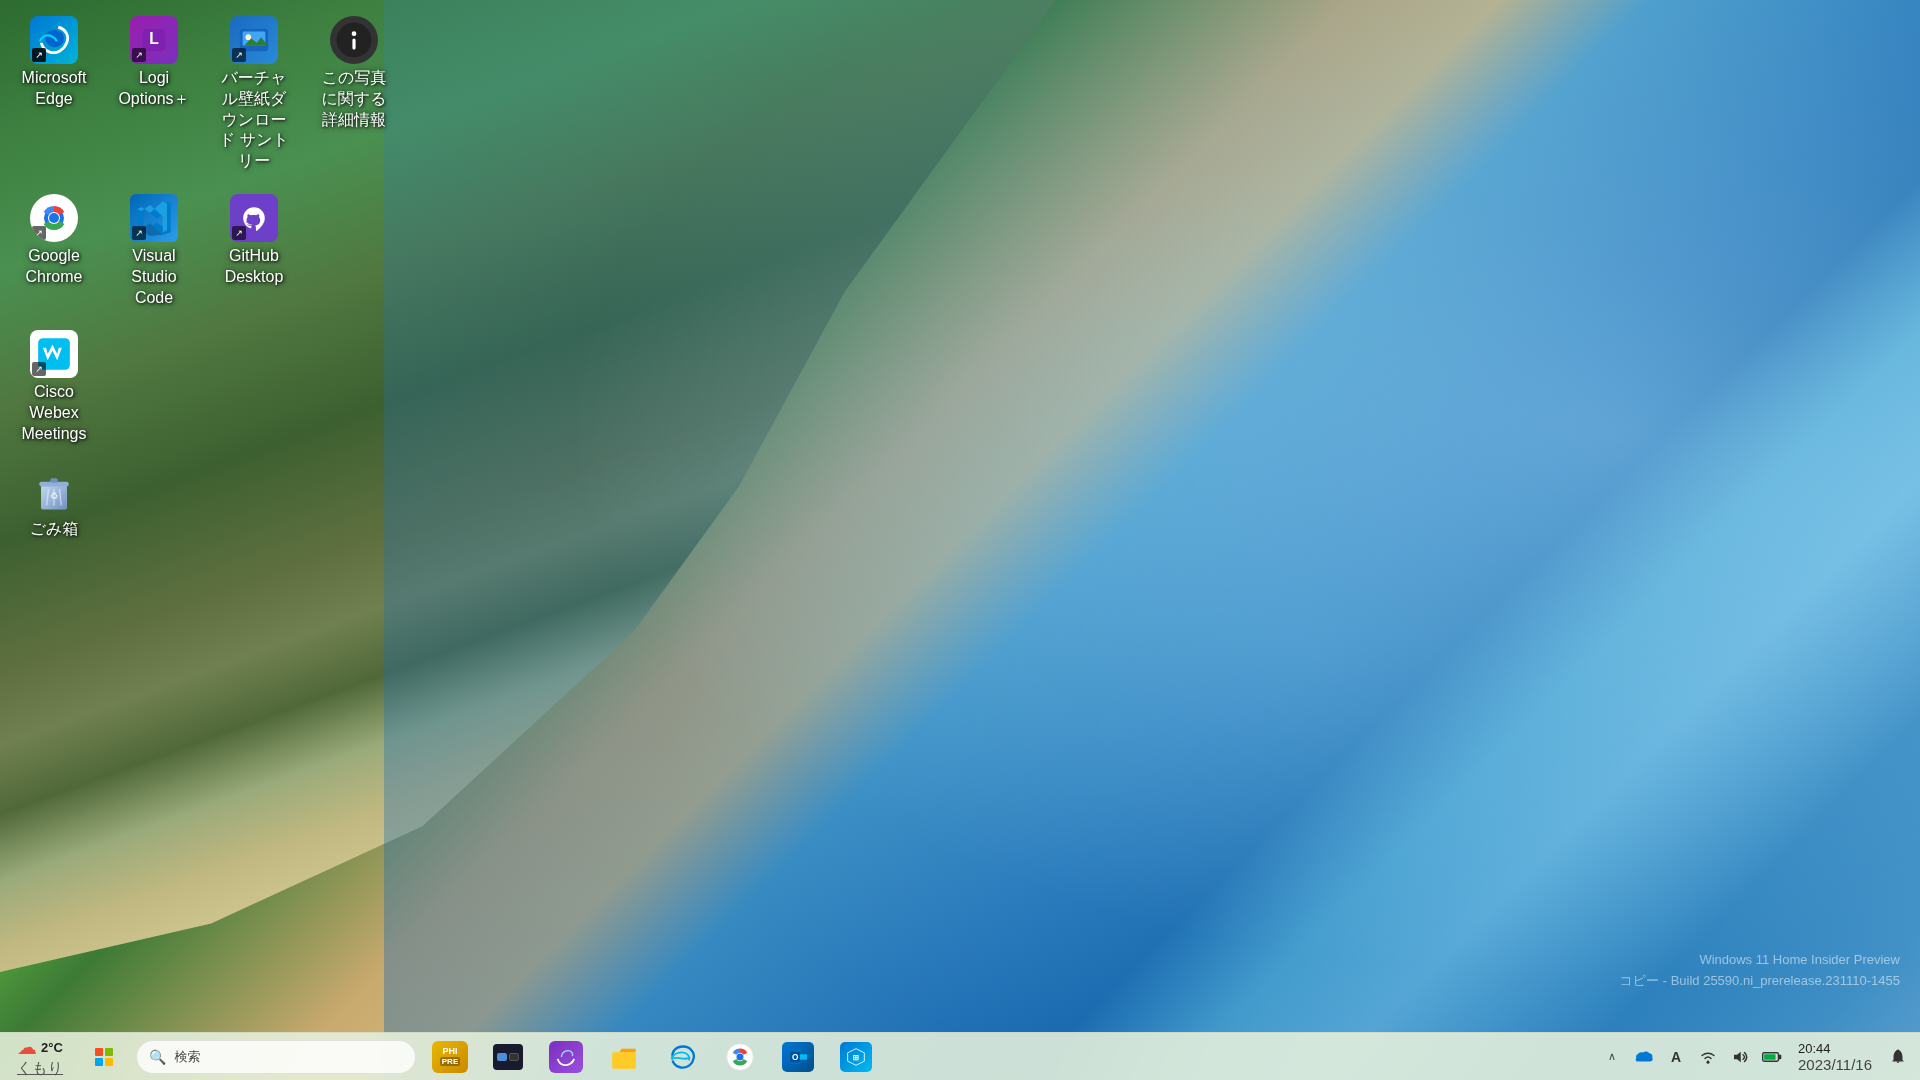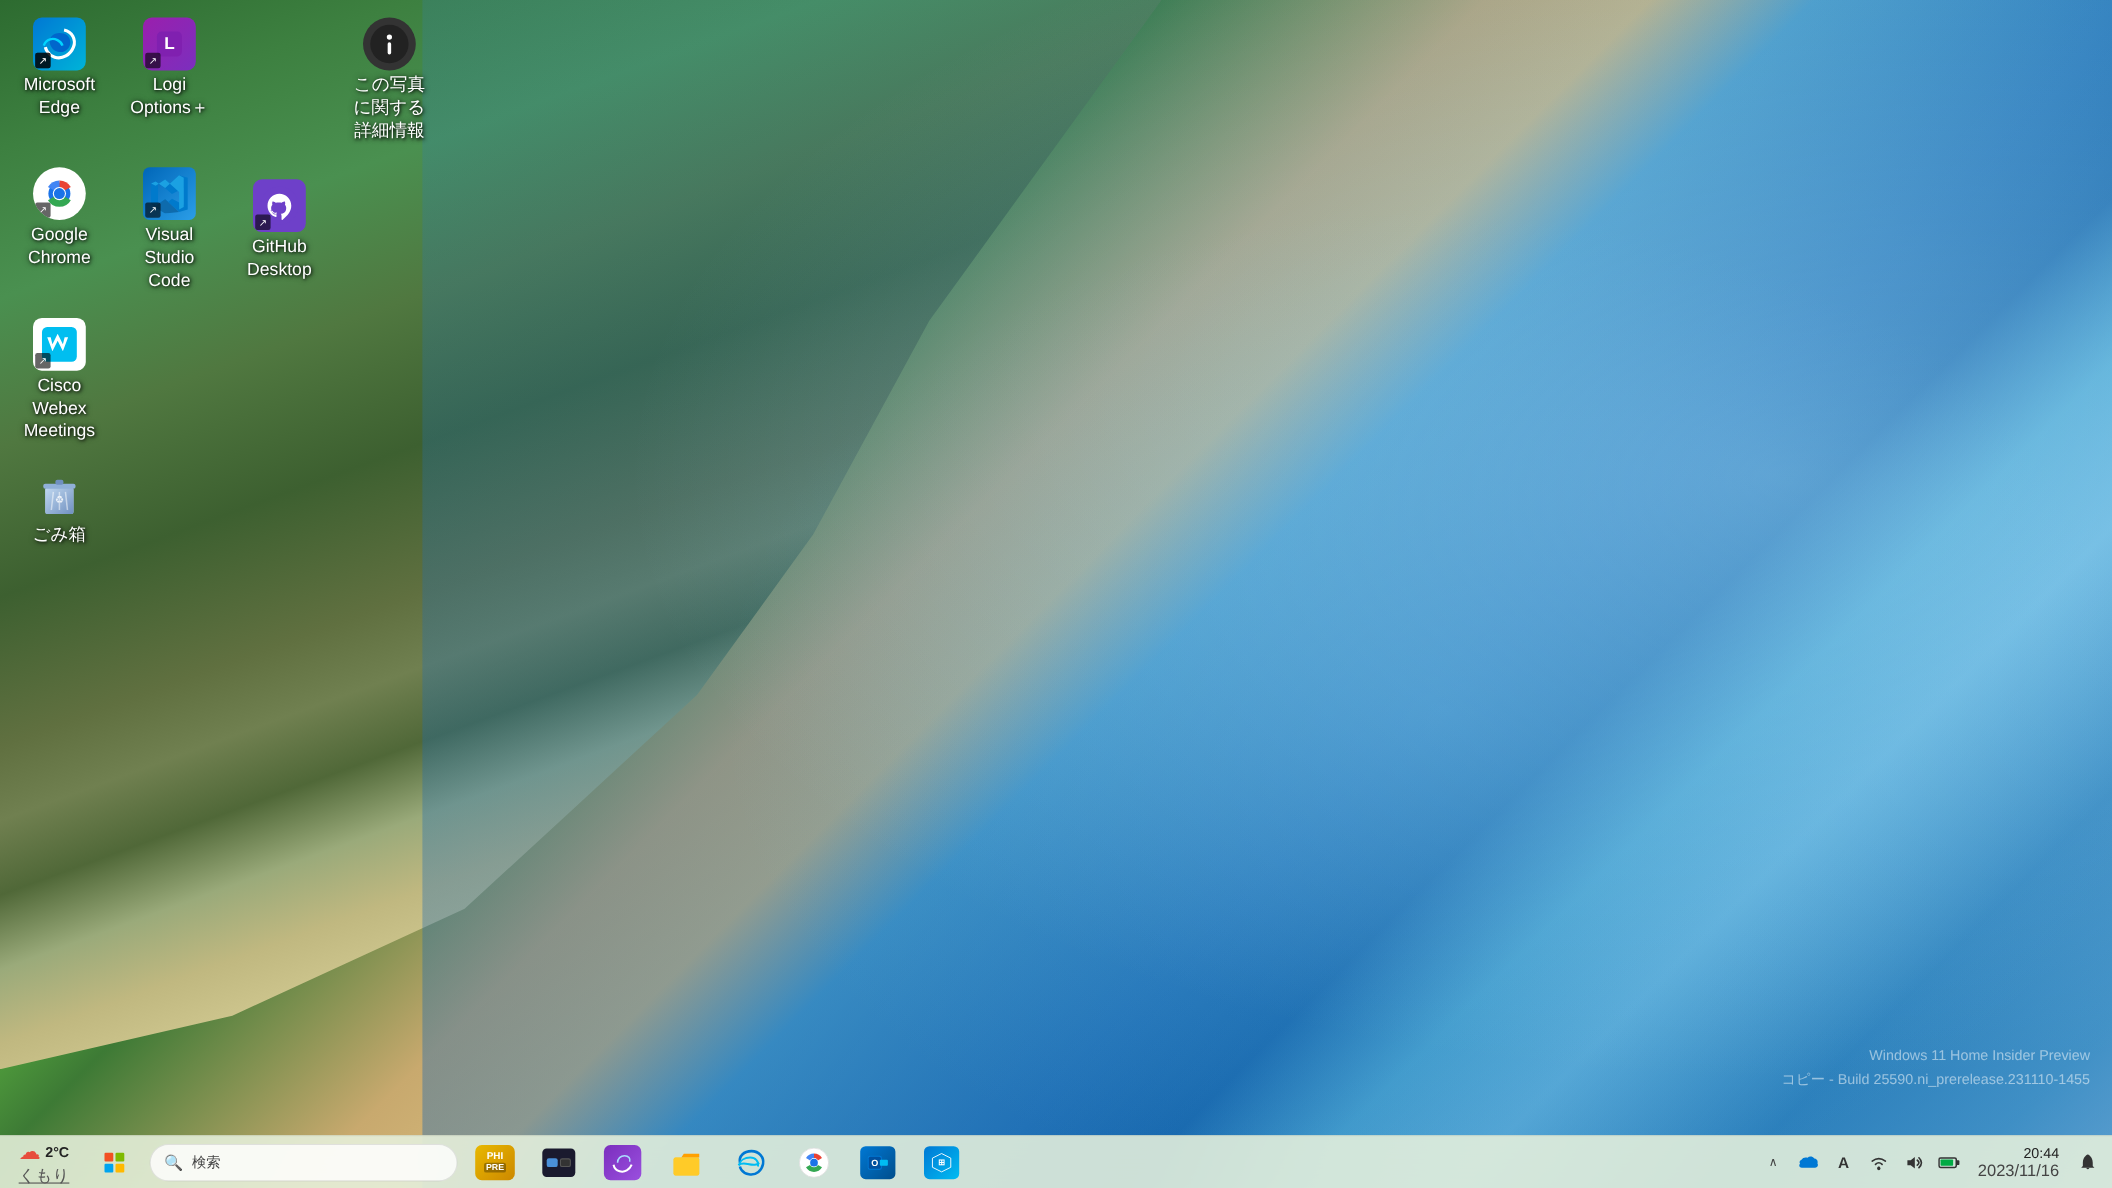--- a/index.html
+++ b/index.html
@@ -319,21 +319,21 @@
       justify-content: center;
       cursor: pointer;
       border-radius: 4px;
       font-size: 14px;
       color: #333;
     }
 
     #clock {
       display: flex;
       flex-direction: column;
-      align-items: flex-end;
+      align-items: flex-start;
       padding: 0 8px;
       cursor: pointer;
       min-width: 70px;
     }
     #clock-time {
       font-size: 13px;
       font-weight: 500;
       color: #222;
     }
     #clock-date {
@@ -379,20 +379,32 @@
       <div class="icon-img icon-logi">
         <svg width="34" height="34" viewBox="0 0 48 48" fill="white">
           <rect x="8" y="8" width="32" height="32" rx="6" fill="#8020b0"></rect>
           <text x="24" y="30" text-anchor="middle" font-size="22" font-weight="bold" fill="white">L</text>
         </svg>
         <div class="shortcut-arrow"></div>
       </div>
       <span class="icon-label">Logi Options＋</span>
     </div>
 
+    <div class="desktop-icon" style="grid-column:3;grid-row:1;">
+      <div class="icon-img icon-vwall">
+        <svg width="34" height="34" viewBox="0 0 48 48">
+          <rect x="4" y="8" width="40" height="32" rx="4" fill="#1565c0"></rect>
+          <rect x="8" y="12" width="32" height="20" rx="2" fill="#42a5f5"></rect>
+          <circle cx="16" cy="20" r="4" fill="#fff9c4"></circle>
+          <polygon points="10,32 20,22 28,28 34,20 44,32" fill="#2e7d32"></polygon>
+        </svg>
+        <div class="shortcut-arrow"></div>
+      </div>
+      <span class="icon-label">バーチャル壁紙ダウンロード サントリー</span>
+    </div>
 
     <div class="desktop-icon" style="grid-column:4;grid-row:1;">
       <div class="icon-img icon-photo">
         <svg width="38" height="38" viewBox="0 0 48 48">
           <circle cx="24" cy="24" r="22" fill="#222"></circle>
           <circle cx="24" cy="16" r="3" fill="white"></circle>
           <rect x="22" y="22" width="4" height="14" rx="2" fill="white"></rect>
         </svg>
       </div>
       <span class="icon-label">この写真に関する詳細情報</span>
@@ -422,21 +434,21 @@
         <svg width="36" height="36" viewBox="0 0 100 100">
           <path d="M74.4 3.8L39.3 35.7 15.3 19.4 3.8 24.7v50.6l11.5 5.3 24-16.3 35.2 32L96.2 90V10L74.4 3.8zm11.3 74.4L56.4 62.7l-17.1 14.9-18.2 12V24.4l18.2 12 17.1 14.9 29.3-15.5v42.4z" fill="#007ACC"></path>
           <path d="M74.4 3.8L39.3 35.7 15.3 19.4 3.8 24.7l11.5 5.7 24-16.3 35.2 31.9V90l11.7-6V10L74.4 3.8z" fill="#1BA1E2"></path>
           <path d="M74.4 96.2L39.3 64.3l-24 16.3-11.5-5.3 11.5 10.4L39.3 100l35.1-3.8z" fill="#0E6BAD"></path>
         </svg>
         <div class="shortcut-arrow"></div>
       </div>
       <span class="icon-label">Visual Studio Code</span>
     </div>
 
-    <div class="desktop-icon" style="grid-column:3;grid-row:2;justify-content:center;">
+    <div class="desktop-icon" style="grid-column:3;grid-row:2;">
       <div class="icon-img icon-github">
         <svg width="36" height="36" viewBox="0 0 100 100">
           <circle cx="50" cy="50" r="48" fill="#6e40c9"></circle>
           <path d="M50 20C33.4 20 20 33.4 20 50c0 13.3 8.6 24.6 20.6 28.6 1.5.3 2-.7 2-1.5v-5.2c-8.4 1.8-10.2-4-10.2-4-1.4-3.5-3.4-4.4-3.4-4.4-2.7-1.9.2-1.8.2-1.8 3 .2 4.6 3.1 4.6 3.1 2.7 4.6 7 3.3 8.7 2.5.3-2 1-.3.4 3.3-6.7.7-13.7-3.3-13.7-14.9 0-3.3 1.2-6 3.1-8.1-.3-.8-1.3-3.8.3-8 0 0 2.5-.8 8.2 3.1 2.4-.7 4.9-1 7.4-1s5 .3 7.4 1c5.7-3.8 8.2-3.1 8.2-3.1 1.6 4.1.6 7.2.3 8 1.9 2.1 3.1 4.8 3.1 8.1 0 11.6-7.1 14.2-13.8 14.9 1.1.9 2 2.8 2 5.6v8.3c0 .8.5 1.8 2 1.5C71.4 74.6 80 63.3 80 50c0-16.6-13.4-30-30-30z" fill="white"></path>
         </svg>
         <div class="shortcut-arrow"></div>
       </div>
       <span class="icon-label">GitHub Desktop</span>
     </div>
 

